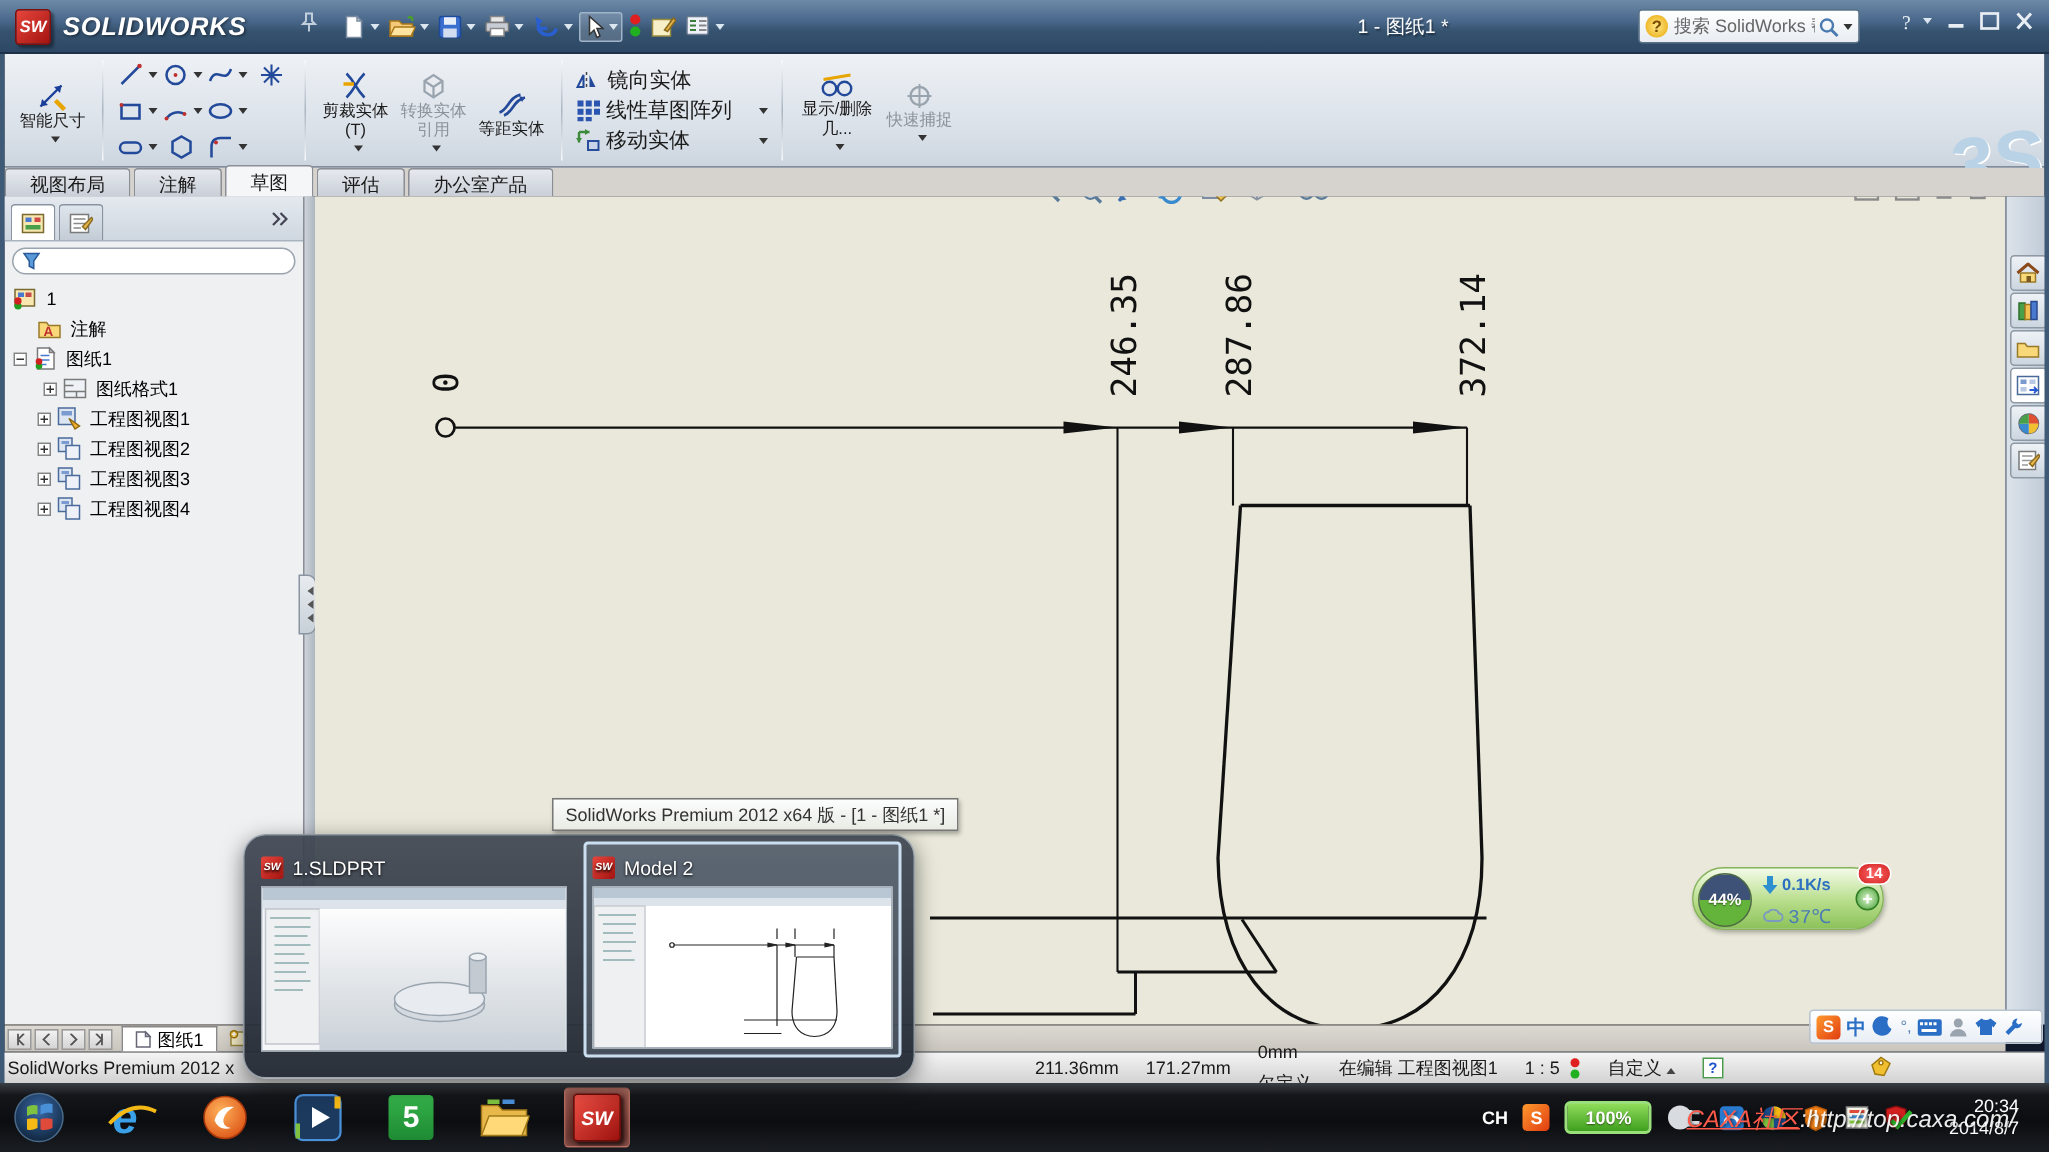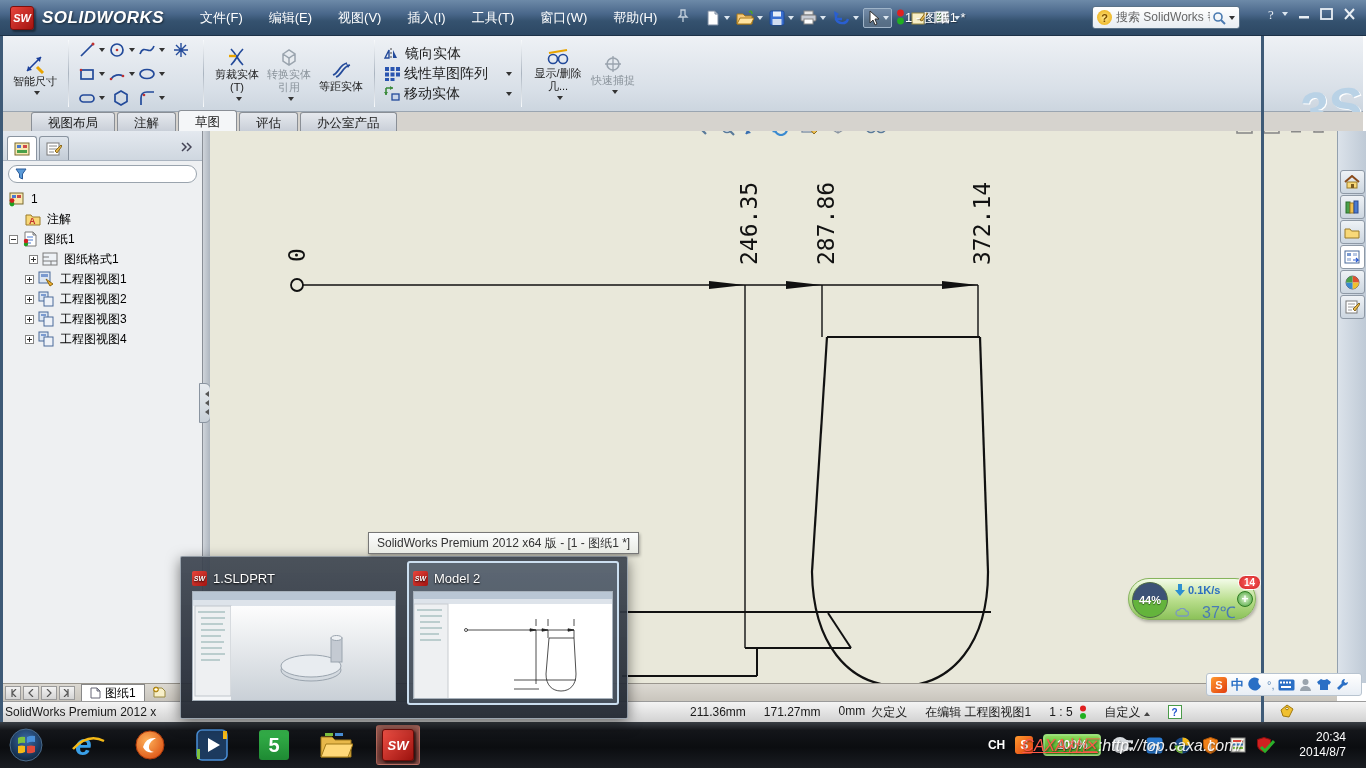--- a/index.html
+++ b/index.html
@@ -1,17 +1,17 @@
 <!DOCTYPE html>
 <html><head>
 <meta charset="utf-8">
 <style>
   * { margin:0; padding:0; box-sizing:border-box; }
   html,body { width:1366px; height:768px; overflow:hidden; font-family:"Liberation Sans", sans-serif; }
-  #root { position:relative; width:1264px; height:768px; background:#0f172a; }
+  #root { position:relative; width:1366px; height:768px; background:#0f172a; }
 
   
   .titlebar { position:absolute; left:0; top:0; width:1366px; height:36px;
     background:linear-gradient(#6d8aa8 0%, #49678a 40%, #35526f 60%, #2c4763 100%);
     border-bottom:1px solid #1d3248; display:flex; align-items:center; color:#fff; }
   .sw-logo { width:24px; height:24px; margin:0 8px 0 10px; background:linear-gradient(135deg,#e8453c,#a31410);
     border:1px solid #7e0f0c; border-radius:3px; color:#fff; font-weight:bold; font-style:italic;
     font-size:11px; display:flex; align-items:center; justify-content:center; box-shadow:2px 2px 2px rgba(0,0,0,.4); }
   .brand { font-size:17px; font-weight:bold; font-style:italic; letter-spacing:.5px; margin-right:26px; text-shadow:1px 1px 2px rgba(0,0,0,.5); }
   .menus { display:flex; gap:6px; font-size:13px; }
@@ -41,21 +41,21 @@
   .bigbtn svg { margin-bottom:1px; }
   .sk-grid { display:grid; grid-template-columns:repeat(4,30px); grid-auto-rows:24px; align-items:center; }
   .skbtn { display:flex; align-items:center; justify-content:center; }
   .stackcol { display:flex; flex-direction:column; justify-content:center; gap:1px; font-size:14px; color:#1c1c1c; }
   .stackrow { display:flex; align-items:center; gap:4px; height:19px; padding:0 2px; }
   .disabled-txt { color:#8b949c; }
   .ds-mark { position:absolute; right:6px; top:40px; width:58px; height:68px; font-size:52px; font-style:italic; font-weight:bold;
     color:#b9d2e6; text-shadow:1px 1px 0 #fff; transform:rotate(-8deg); line-height:66px; }
 
   
-  .tabrow { position:absolute; left:3px; top:112px; width:1360px; height:19px; background:#d6d3ce; display:flex; align-items:flex-end; padding-left:28px; }
+  .tabrow { position:absolute; left:3px; top:112px; width:1360px; height:19px; background:#d6d3ce; display:flex; align-items:flex-end; }
   .rtab { height:19px; padding:2px 16px 0; font-size:12.5px; color:#1a1a1a; background:linear-gradient(#e6e9ee,#c9cfd8);
     border:1px solid #8a8f96; border-bottom:none; border-radius:3px 3px 0 0; margin-right:2px; }
   .rtab.active { background:#f4f6f8; height:21px; position:relative; z-index:2; padding-top:3px; }
 
   
   .leftpanel { position:absolute; left:3px; top:131px; width:200px; height:552px; background:#eef0f2; border-right:1px solid #8a8f96; }
   .fm-tabs { height:30px; background:linear-gradient(#e4e9ef,#cfd7e0); border-bottom:1px solid #aab4c0; display:flex; align-items:flex-end; padding:3px 4px 0; }
   .fm-tab { width:30px; height:24px; border:1px solid #8a94a0; border-bottom:none; border-radius:3px 3px 0 0; background:linear-gradient(#dfe5ec,#c3ccd6); margin-right:2px; display:flex; align-items:center; justify-content:center; }
   .fm-tab.active { background:#fff; }
   .fm-chev { margin-left:auto; padding:0 6px 4px; }
@@ -86,37 +86,37 @@
   .tp-btn.active { background:#fff; }
   .tp-stack { padding-top:38px; }
 
   
   .widget { position:absolute; left:1128px; top:578px; width:128px; height:42px; border-radius:21px;
     background:linear-gradient(#f3fbe8,#b7dd8a 55%,#8cc25a); border:1px solid #86b45c; box-shadow:1px 2px 3px rgba(0,0,0,.25); z-index:40; }
   .gauge { position:absolute; left:3px; top:3px; width:36px; height:36px; border-radius:50%;
     background:linear-gradient(#3d5276 0 50%, #64b43c 50%); border:1px solid #4d6a43; color:#fff; font-size:11px; font-weight:bold;
     display:flex; align-items:center; justify-content:center; text-shadow:0 1px 1px rgba(0,0,0,.5); }
   .w-line1 { position:absolute; left:46px; top:5px; font-size:11px; color:#2d6fc0; font-weight:bold; display:flex; align-items:center; gap:3px; }
-  .w-line2 { position:absolute; left:46px; top:22px; font-size:16px; color:#4a7bb5; display:flex; align-items:center; gap:13px; }
+  .w-line2 { position:absolute; left:46px; top:22px; font-size:13px; color:#4a7bb5; display:flex; align-items:center; gap:3px;font-family:Liberation Mono, monospace; }
   .w-badge { position:absolute; right:-6px; top:-4px; background:radial-gradient(#f66,#d02020); border:1px solid #fff; color:#fff;
     font-size:10px; border-radius:8px; padding:1px 5px; font-weight:bold; }
   .w-plus { position:absolute; right:2px; top:12px; width:16px; height:16px; border-radius:50%; background:radial-gradient(#dff7d0,#3f9c2f);
     color:#fff; font-weight:bold; font-size:12px; display:flex; align-items:center; justify-content:center; border:1px solid #2f7c24; }
 
   
   .sogou { position:absolute; left:1206px; top:673px; width:156px; height:23px; background:linear-gradient(#ffffff,#e8eef5);
     border:1px solid #b8c4d0; border-radius:3px; display:flex; align-items:center; gap:4px; padding:0 4px; z-index:45; }
   .sg-logo { width:16px; height:16px; border-radius:3px; background:linear-gradient(135deg,#ff9a2e,#e03c10); color:#fff; font-weight:bold; font-size:11px; display:flex; align-items:center; justify-content:center; }
   .sg-zh { color:#2a6fc5; font-size:13px; font-weight:bold; }
   .sg-t { color:#5a87b8; font-size:11px; }
 
   
   .tooltip { position:absolute; left:368px; top:532px; height:22px; background:linear-gradient(#fcfdfe,#e9ebe4);
     border:1px solid #777; box-shadow:1px 2px 3px rgba(0,0,0,.3); font-size:12px; color:#333; display:flex; align-items:center; padding:0 8px; z-index:60; }
-  .peek { position:absolute; left:180px; top:556px; width:448px; height:163px; border-radius:2px;
+  .peek { position:absolute; left:162px; top:556px; width:448px; height:163px; border-radius:15px;
     background:linear-gradient(rgba(60,68,80,.92), rgba(32,38,48,.94)); border:1px solid rgba(200,210,220,.65);
     box-shadow:0 4px 14px rgba(0,0,0,.5); z-index:55; }
   .peek-card { position:absolute; display:flex; flex-direction:column; }
   .peek-title { display:flex; align-items:center; gap:6px; color:#fff; font-size:13px; height:22px; margin-bottom:2px; text-shadow:0 1px 2px #000; }
   .mini-sw { width:15px; height:15px; border-radius:2px; background:linear-gradient(135deg,#e8453c,#a31410); color:#fff; font-size:7px; font-weight:bold; font-style:italic; display:flex; align-items:center; justify-content:center; }
   .thumb { border:1px solid #a8b2bc; background:#fff; overflow:hidden; position:relative; }
   .card2 { border:2px solid rgba(210,230,248,.95); border-radius:3px; padding:4px; background:rgba(150,170,190,.25);justify-content:flex-end; }
 
   
   .sheetbar { position:absolute; left:3px; top:683px; width:1334px; height:18px; background:linear-gradient(#dcd9d2,#c9c5bd); border-top:1px solid #9a968e; display:flex; align-items:center; }
@@ -153,29 +153,20 @@
   .frame-r { position:absolute; right:0; top:36px; width:3px; height:686px; background:#3e5a77; }
 </style>
 </head>
 <body>
 
 <div id="root">
 
   <div class="titlebar">
     <div class="sw-logo">SW</div>
     <div class="brand">SOLIDWORKS</div>
-    <div class="menus">
-      <span class="menu-item">文件(F)</span>
-      <span class="menu-item">编辑(E)</span>
-      <span class="menu-item">视图(V)</span>
-      <span class="menu-item">插入(I)</span>
-      <span class="menu-item">工具(T)</span>
-      <span class="menu-item">窗口(W)</span>
-      <span class="menu-item">帮助(H)</span>
-    </div>
     <span class="pin-icon">
       <svg width="12" height="14" viewBox="0 0 12 14">
           <path d="M4 1 L8 1 L8 6 L10 8 L2 8 L4 6 Z M6 8 L6 13" stroke="#d8e2ec" stroke-width="1.3" fill="none"></path>
         </svg>
     </span>
     <div class="qbar">
       <span class="qbtn">
         <svg width="16" height="16" viewBox="0 0 16 16">
             <path d="M3 1 h7 l3 3 v11 h-10 z" fill="#fff" stroke="#7a8aa0"></path>
             <path d="M10 1 l3 3 h-3 z" fill="#cfd8e4" stroke="#7a8aa0"></path>
@@ -905,21 +896,21 @@
           <path d="M4 2 v3 M2.5 3.5 h3" stroke="#fff" stroke-width="1"></path>
         </svg>
     </span>
   </div>
 
   <div class="statusbar">
     <span class="sb-left">SolidWorks Premium 2012 x</span>
     <div class="sb-right">
       <span>211.36mm</span>
       <span>171.27mm</span>
-      <span style="display:flex;gap:6px;">
+      <span style="display:flex;gap:6px;flex-direction:column;">
         <span>0mm</span>
         <span>欠定义</span>
       </span>
       <span>在编辑 工程图视图1</span>
       <span style="display:flex;align-items:center;gap:6px;">
         <span>1 : 5</span>
         <svg width="8" height="15" viewBox="0 0 8 15">
             <circle cx="4" cy="3.5" r="3" fill="#e02020"></circle>
             <circle cx="4" cy="11" r="3" fill="#20b020"></circle>
           </svg>

